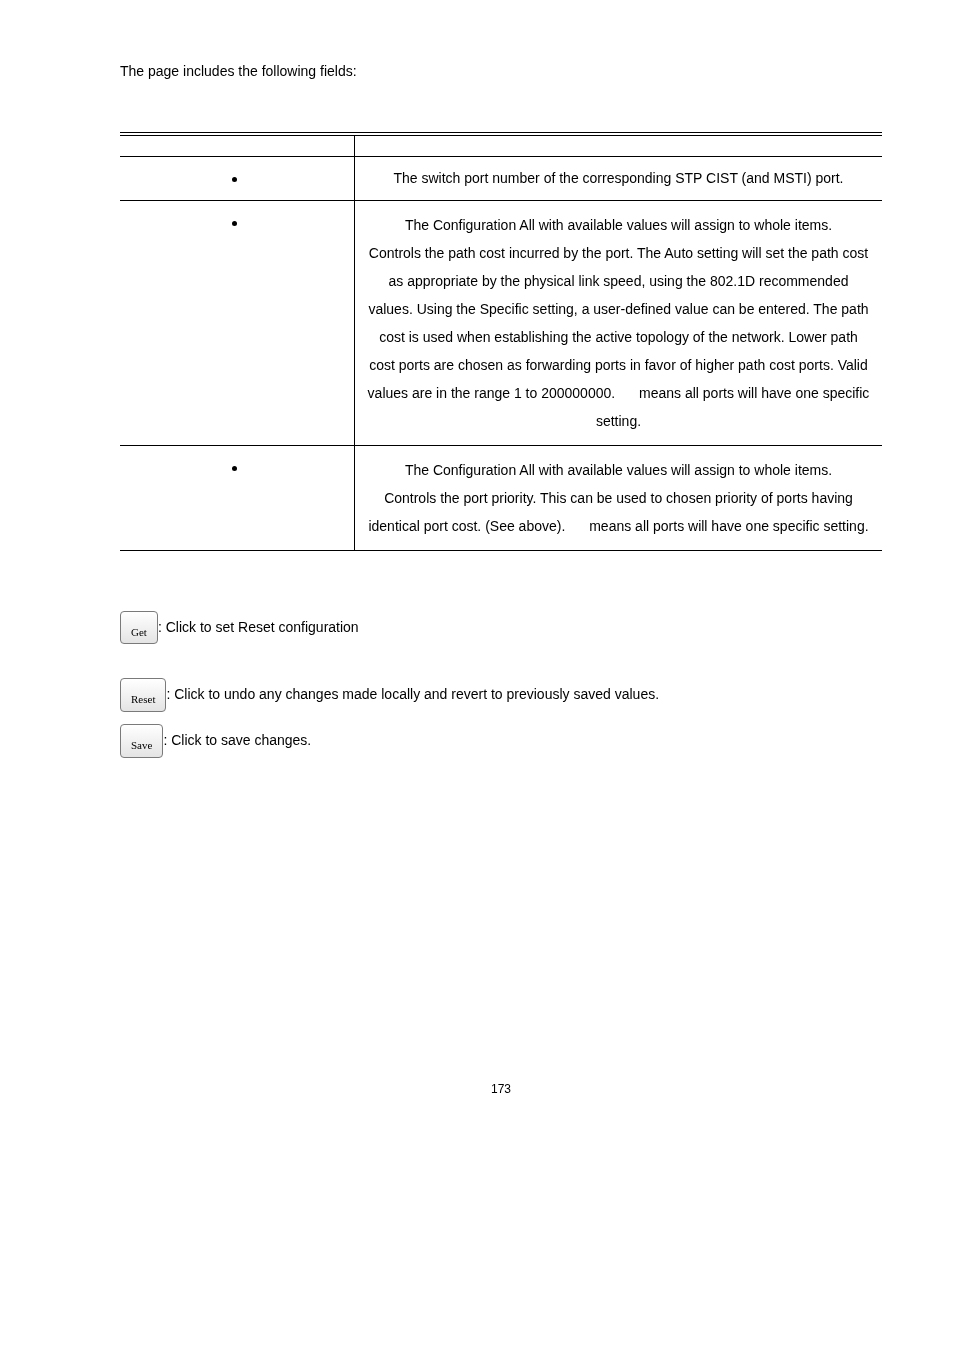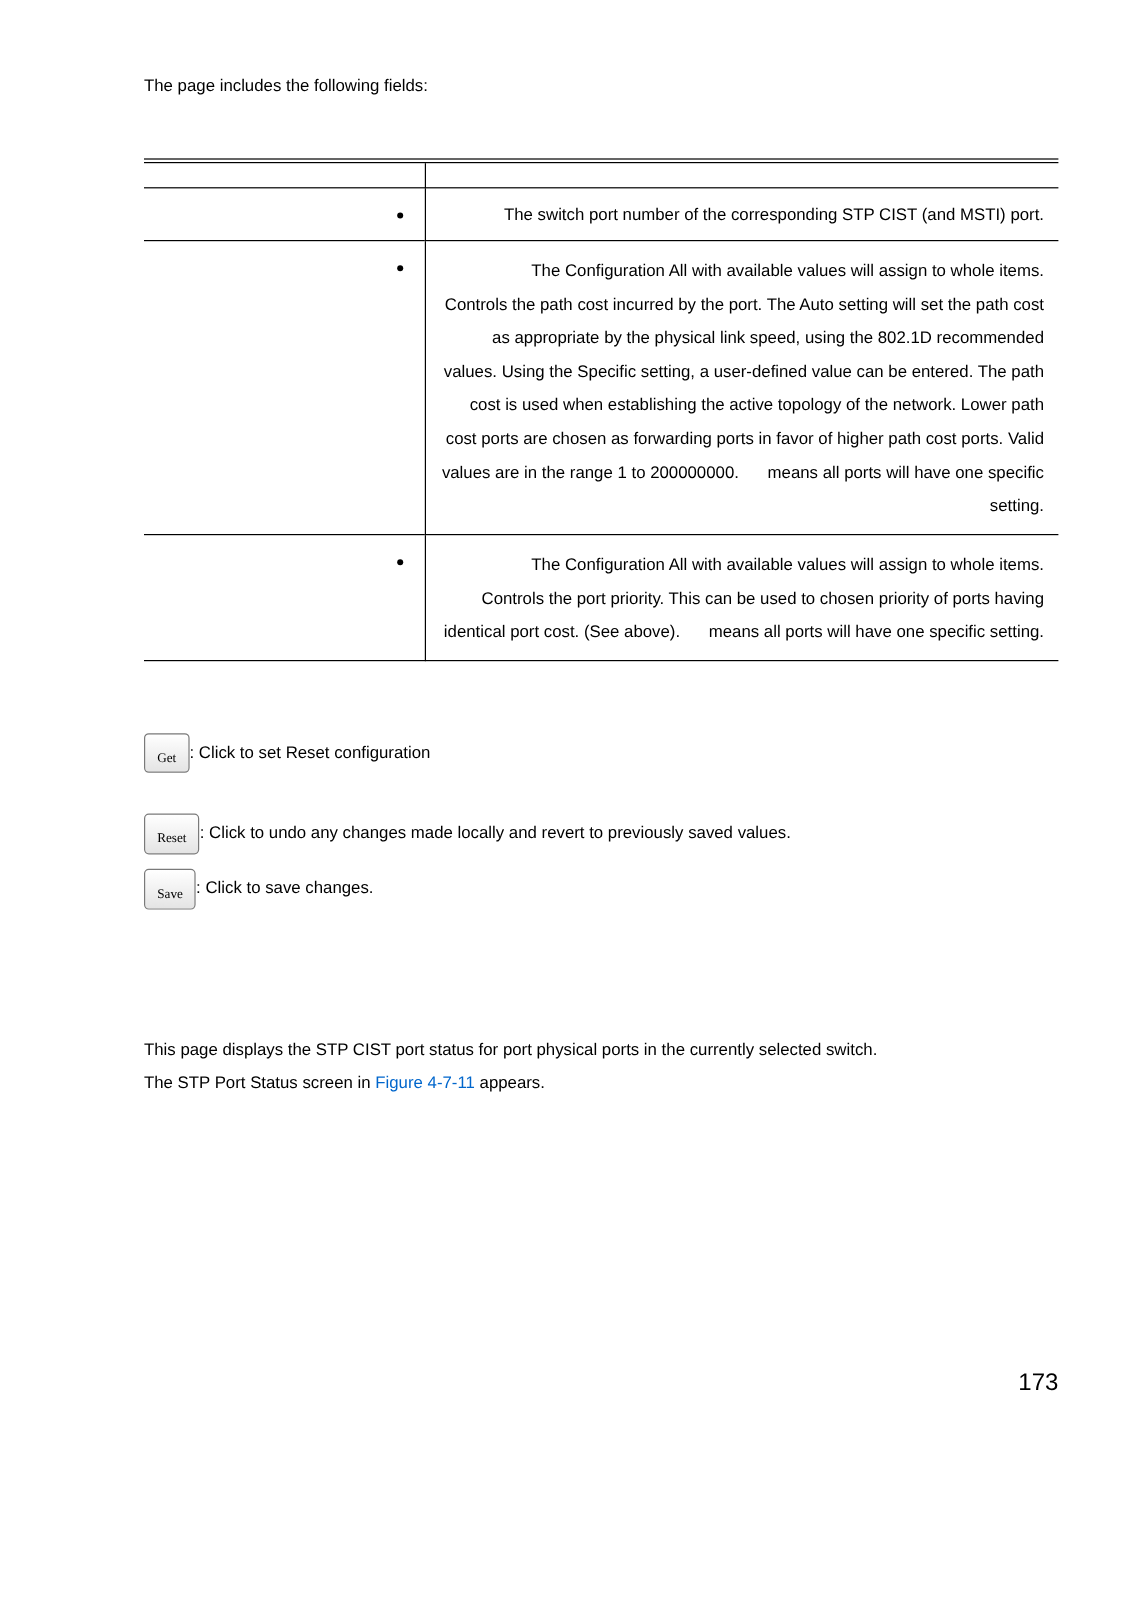--- a/index.html
+++ b/index.html
@@ -22,21 +22,21 @@
     margin-bottom: 50px;
   }
   table.obj-table {
     width: 100%;
     border-collapse: collapse;
     border: none;
   }
   table.obj-table th, table.obj-table td {
     padding: 10px 12px;
     vertical-align: top;
-    text-align: right;
+    text-align: center;
     font-size: 14px;
     font-weight: normal;
   }
   
   table.obj-table tr.header-row th {
     border-top: 4px double #000;
     border-bottom: 1px solid #000;
   }
   table.obj-table tr.body-row td {
     border-top: 1px solid #000;
@@ -81,22 +81,22 @@
     height: 90px;
   }
   .section-body {
     font-size: 14px;
     line-height: 2.0;
   }
   .link {
     color: #0066cc;
   }
   .footer {
-    text-align: right;
-    font-size: 20px;
+    text-align: center;
+    font-size: 12px;
     margin-top: 220px;
   }
   .desc-para {
     line-height: 2.0;
   }
   .gap-word {
     display: inline-block;
     width: 20px;
   }
 </style>
@@ -159,22 +159,16 @@
     <div class="btn-row">
       <span class="ui-btn">Reset</span><span>: Click to undo any changes made locally and revert to previously saved values.</span>
     </div>
     <div class="btn-row">
       <span class="ui-btn">Save</span><span>: Click to save changes.</span>
     </div>
   </div>
 
   <div class="section-gap"></div>
 
-  <div class="section-body">
-    <div>This page displays the STP CIST port status for port physical ports in the currently selected switch.</div>
-    <div>
-      <span>The STP Port Status screen in </span><span class="link">Figure 4-7-11</span><span> appears.</span>
-    </div>
-  </div>
 
   <div class="footer">173</div>
 
 </div>
 
 </body></html>

